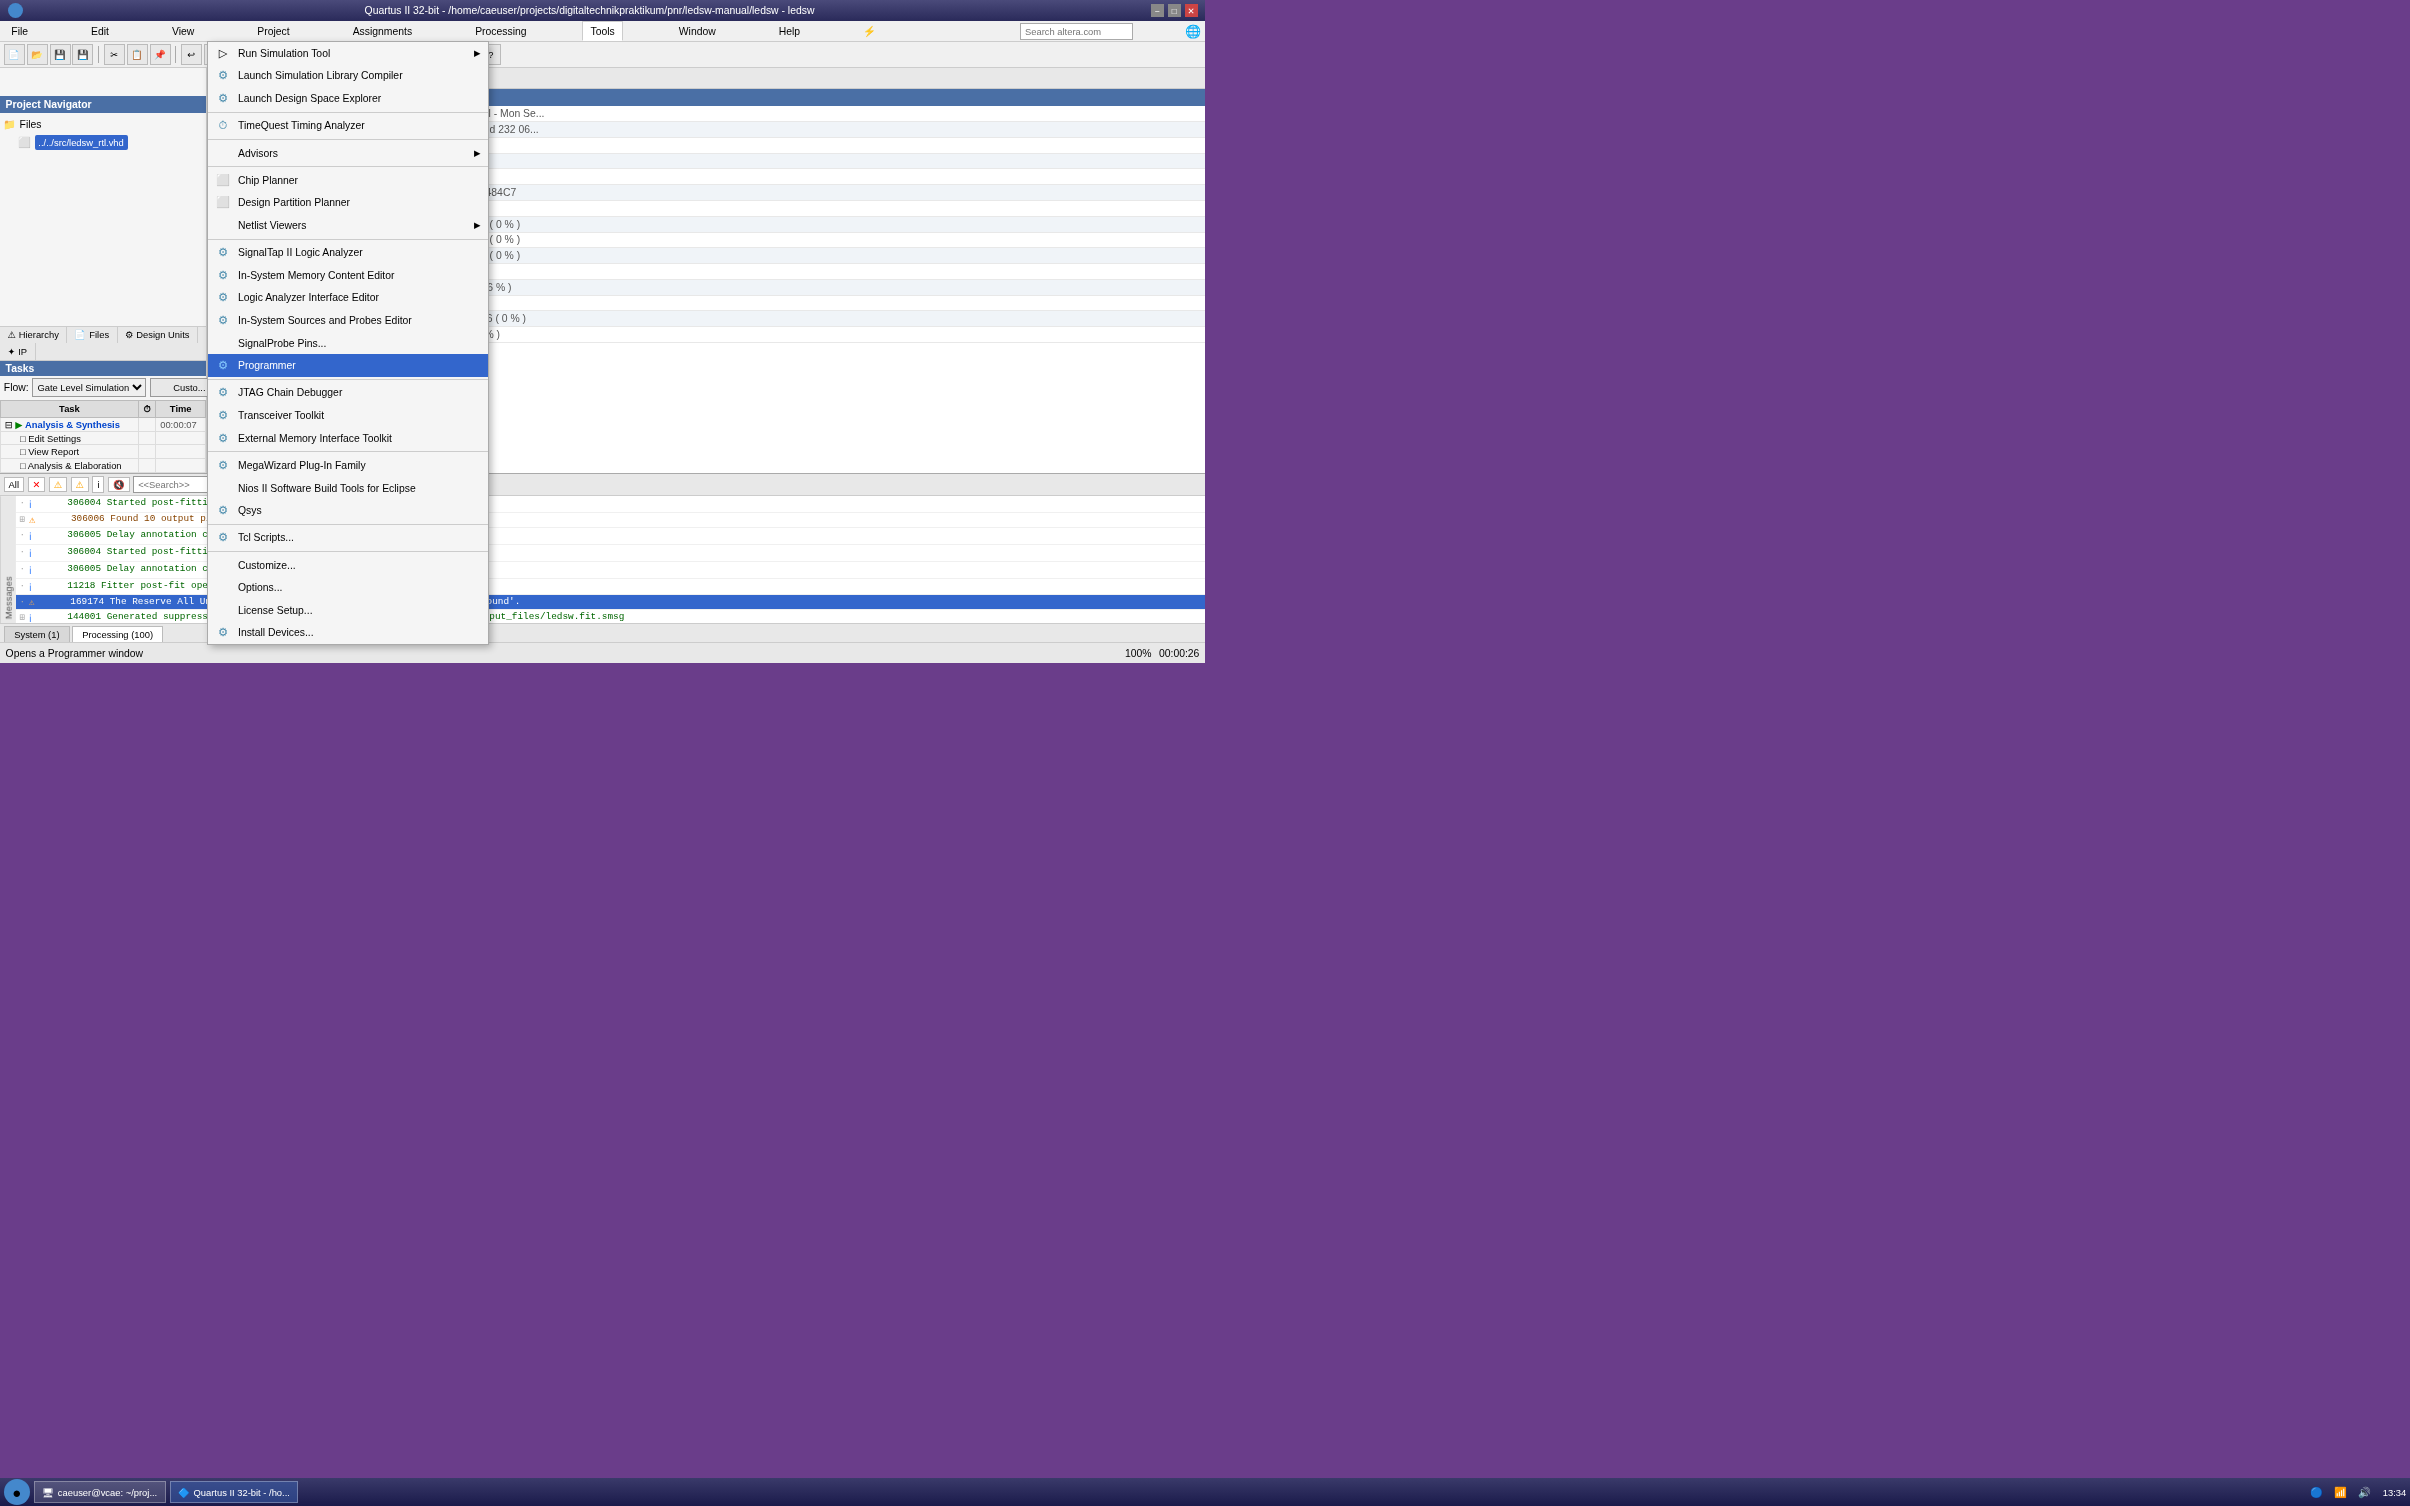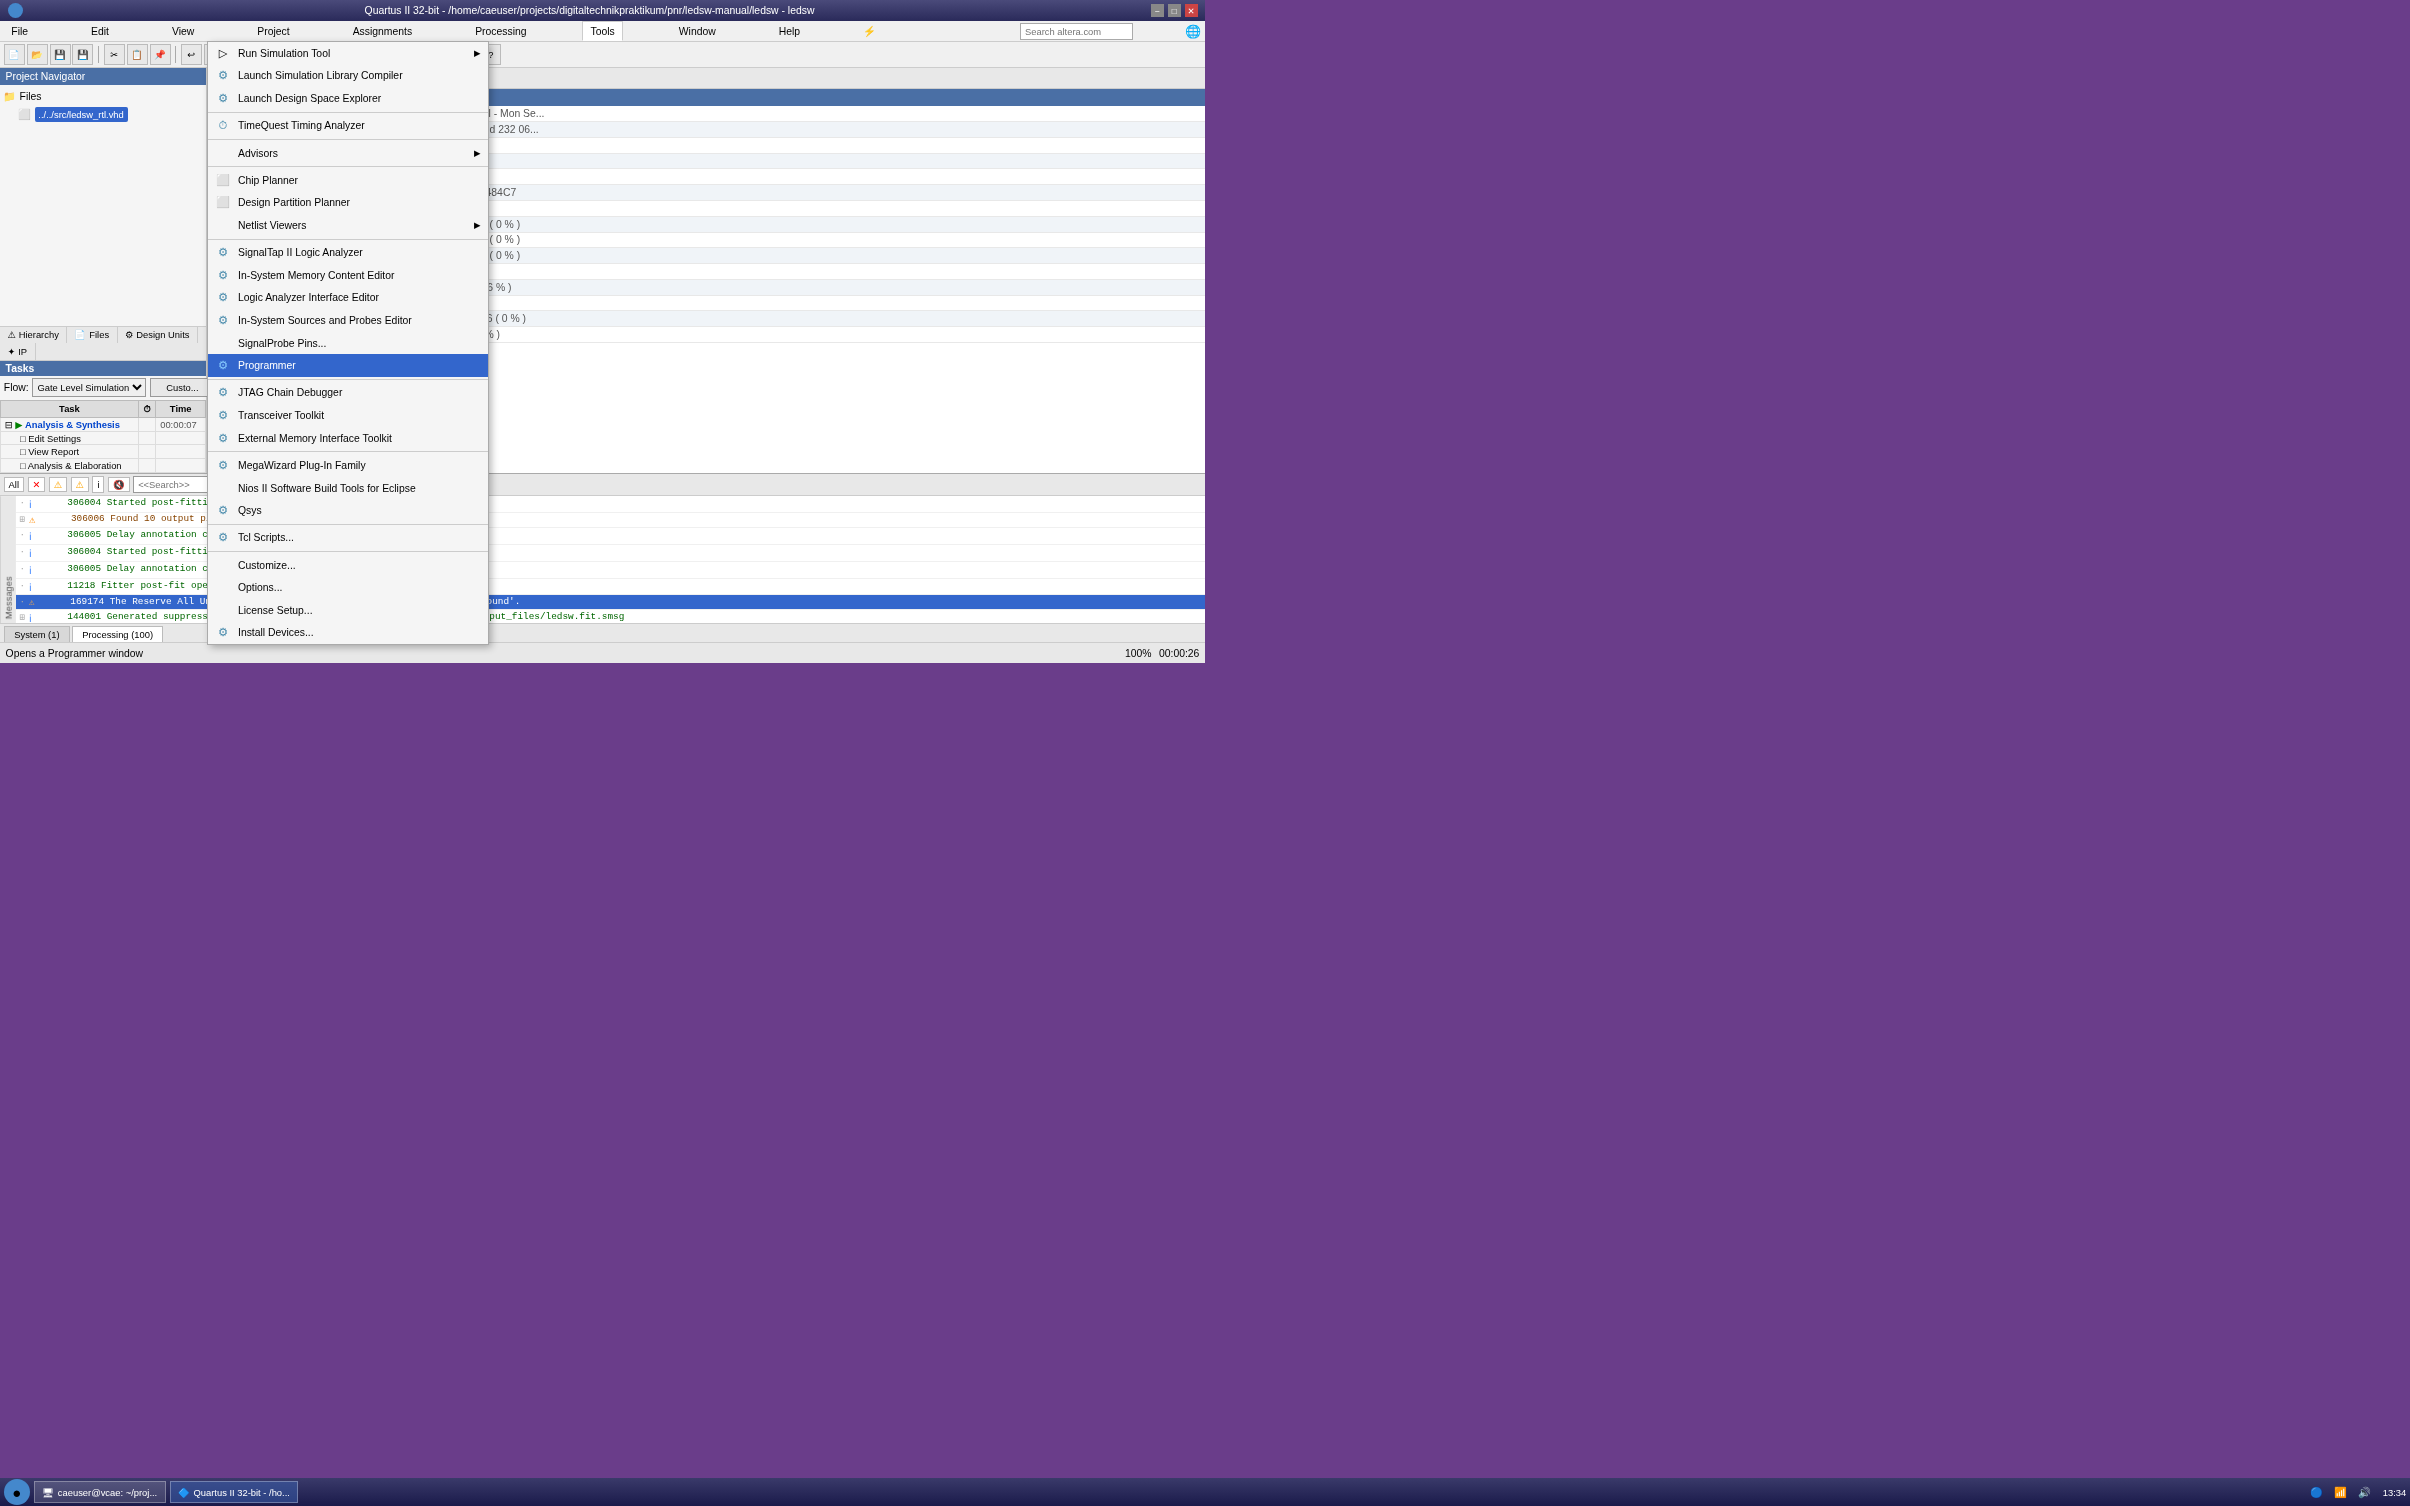--- a/index.html
+++ b/index.html
@@ -95,22 +95,23 @@
       width: 207px;
       background: #f5f5f5;
       border-right: 0.9px solid #ccc;
       display: flex;
       flex-direction: column;
     }
     #project-navigator {
       background: #4a6fa5;
       color: white;
       padding: 2.8px 5.6px;
-      font-weight: normal;
-      font-size: 10.4px;
+      font-weight: bold;
+      font-size: 10.4px;
+      margin-top: 28px;
     }
     #file-tree {
       flex: 1;
       overflow: auto;
       padding: 3.8px;
     }
     .tree-folder {
       display: flex; align-items: center; gap: 2.8px;
       padding: 1.9px 0;
       cursor: pointer;
@@ -157,21 +158,21 @@
     .tasks-flow-row {
       display: flex; align-items: center; padding: 2.8px 3.8px; gap: 3.8px;
     }
     .tasks-flow-label { font-size: 10.4px; }
     .tasks-flow-select {
       height: 19px; font-size: 9.4px; border: 0.9px solid #999;
       flex: 1;
     }
     .tasks-custom-btn {
       height: 19px; font-size: 9.4px; border: 0.9px solid #999;
-      background: #e8e8e8; padding: 0 15px; cursor: pointer;
+      background: #e8e8e8; padding: 0 22px; cursor: pointer;
     }
     #tasks-table {
       width: 100%;
       font-size: 9.4px;
       border-collapse: collapse;
     }
     #tasks-table th {
       background: #ddd;
       border: 0.9px solid #bbb;
       padding: 1.9px 3.8px;

